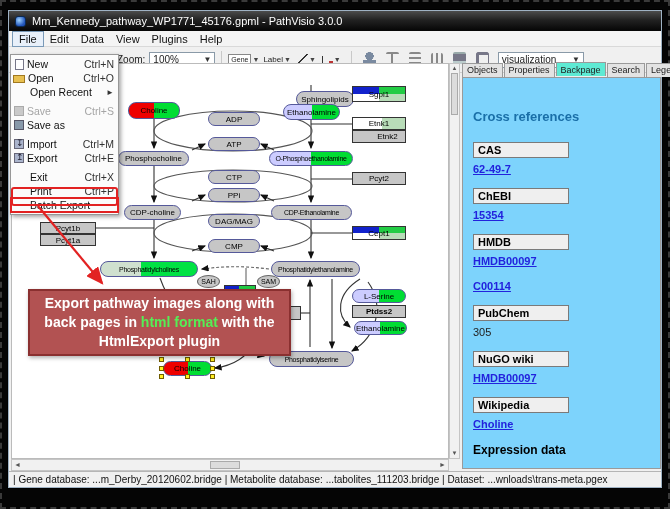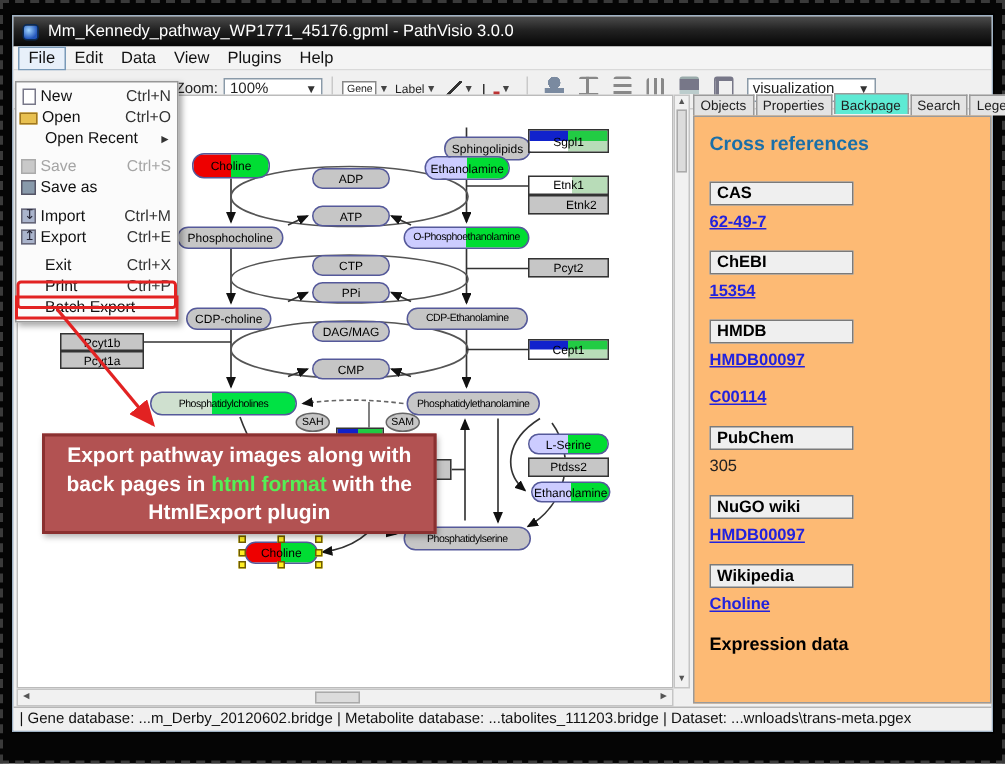--- a/index.html
+++ b/index.html
@@ -54,22 +54,22 @@
   .hscroll .thumb { position:absolute; left:198px; top:1px; width:30px; height:8px; background:#dcdcdc; border:1px solid #aaa; }
   .hs-arrow { position:absolute; top:0; font-size:7px; line-height:10px; }
   .statusbar { position:absolute; left:0; bottom:0; right:0; height:16px; background:#f0f0f0; border-top:1px solid #b5b5b5;
                font-size:10px; color:#111; display:flex; align-items:center; padding-left:4px; white-space:nowrap; overflow:hidden; }
 
   
   .sidepanel { position:absolute; left:453px; top:52px; width:199px; height:408px; }
   .tabs { display:flex; height:14px; font-size:9px; }
   .tab { border:1px solid #9a9a9a; border-bottom:none; background:#e3e3e3; padding:1px 4px; margin-right:1px; color:#222; }
   .tab.active { background:#5eead4; position:relative; top:-1px; padding-top:2px; }
-  .panel-body { position:absolute; left:0; top:14px; right:0; bottom:2px; background:#fdba74; border:1px solid #9a9a9a;
-                padding:0 10px; overflow:hidden; }
+  .panel-body { position:absolute; left:0; top:14px; right:0; bottom:2px; background:#7dd3fc; border:1px solid #9a9a9a;
+                padding:21px 10px; overflow:hidden; }
   .xref-heading { color:#1a6fa8; font-weight:bold; font-size:13px; margin:10px 0 18px 0; }
   .sec-title { width:96px; border:1px solid #7a7a7a; background:#efefef; font-weight:bold; font-size:11px;
                padding:1px 4px; margin-bottom:5px; }
   .sec-value { font-size:11px; font-weight:bold; margin-bottom:13px; }
   .sec-value a { color:#2222dd; }
   .sec-value.plain { font-weight:normal; color:#222; }
   .panel-footer { font-weight:bold; font-size:12px; margin-top:4px; }
 
   
   .filemenu { position:absolute; left:10px; top:54px; width:109px; background:#fbfbfb; border:1px solid #979797;
@@ -387,21 +387,21 @@
   </div>
 <div class="node shape-oval fill-gray" style="left: 257px; top: 275px; width: 23px; height: 13px;">
     <span>SAM</span>
   </div>
 <div class="node shape-box fill-bluegreen" style="left: 224px; top: 285px; width: 32px; height: 9px;">
     <span></span>
   </div>
 <div class="node shape-pill fill-lavgreen" style="left: 352px; top: 289px; width: 54px; height: 14px;">
     <span>L-Serine</span>
   </div>
-<div class="node shape-box fill-graybox" style="left: 352px; top: 305px; width: 54px; height: 13px;">
+<div class="node shape-box fill-graybox" style="left: 352px; top: 305px; width: 54px; height: 13px; font-weight: bold;">
     <span>Ptdss2</span>
   </div>
 <div class="node shape-pill fill-lavgreen" style="left: 354px; top: 321px; width: 53px; height: 14px;">
     <span>Ethanolamine</span>
   </div>
 <div class="node shape-box fill-graybox" style="left: 286px; top: 306px; width: 15px; height: 14px;">
     <span></span>
   </div>
 <div class="node shape-pill fill-gray tight" style="left: 269px; top: 351px; width: 85px; height: 16px;">
     <span>Phosphatidylserine</span>

